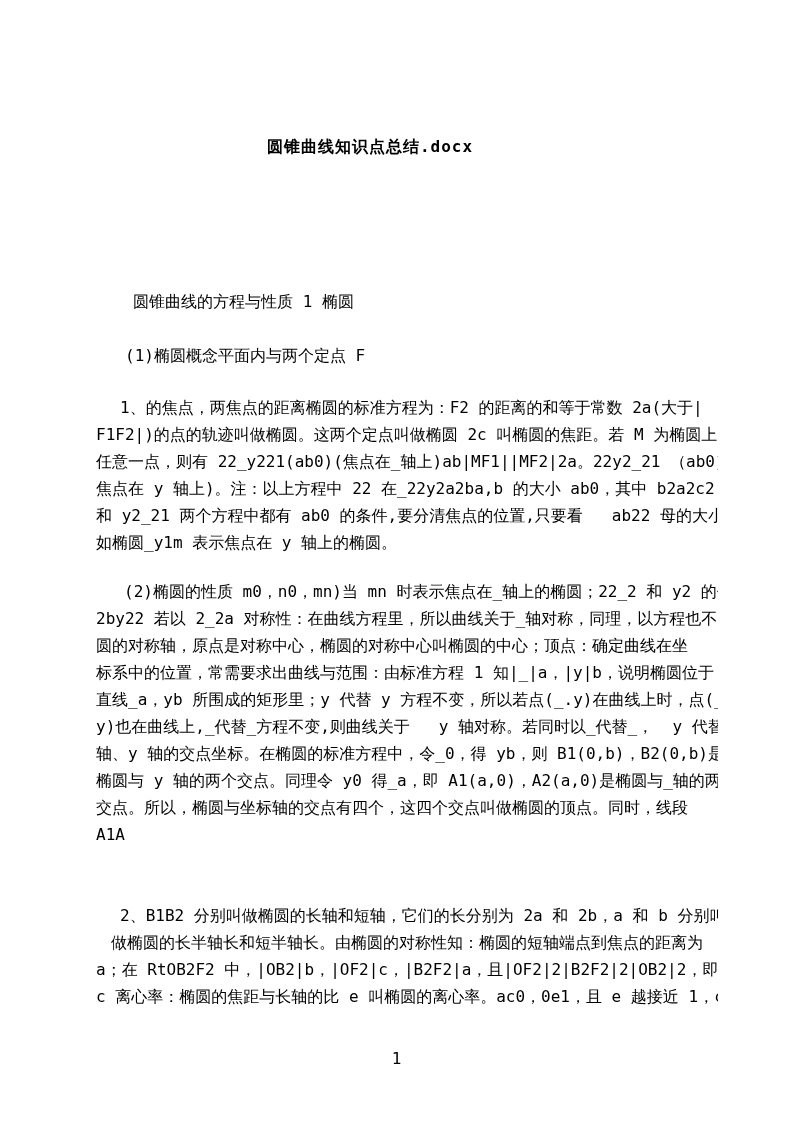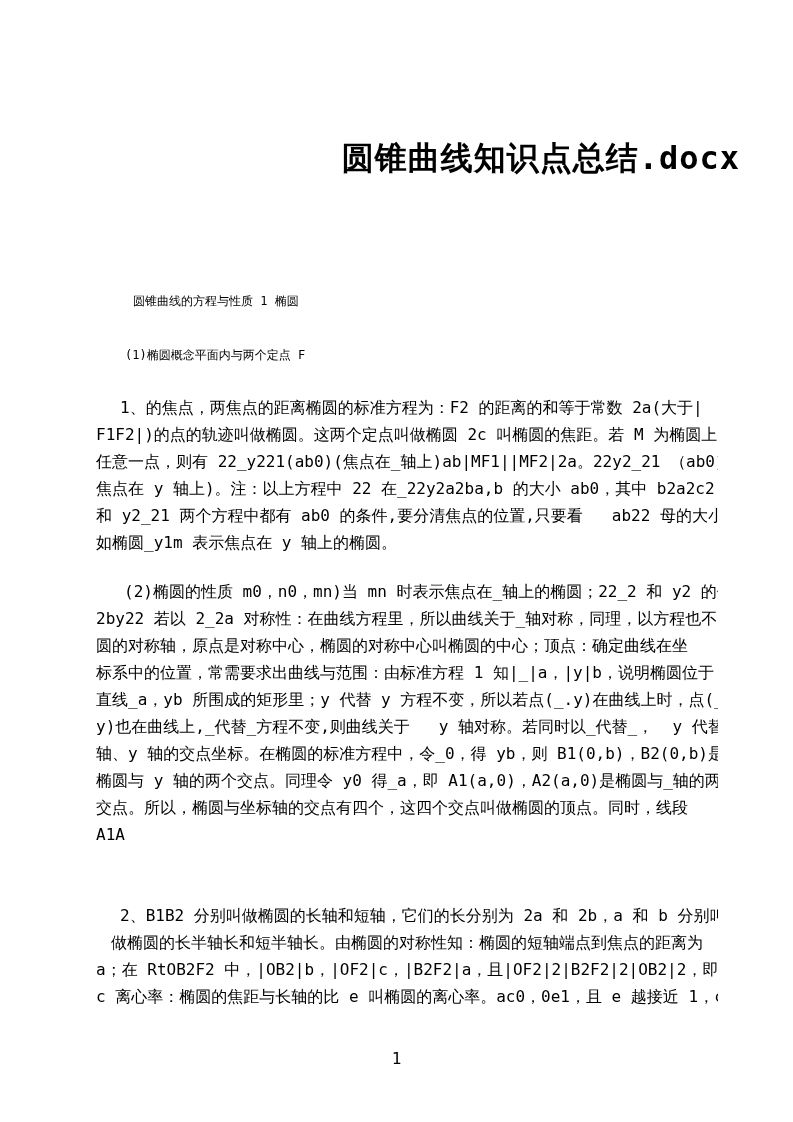--- a/index.html
+++ b/index.html
@@ -15,31 +15,31 @@
     background: #ffffff;
     color: #000000;
     font-family: "DejaVu Sans Mono", "Liberation Sans", sans-serif;
     overflow: hidden;
   }
   .doc-title {
     position: absolute;
     top: 137px;
     left: 0;
     width: 740px;
-    text-align: right;
-    font-size: 32px;
+    text-align: center;
+    font-size: 16px;
     font-weight: 700;
     letter-spacing: 1px;
     white-space: pre;
   }
   .heading {
     position: absolute;
     left: 96px;
     width: 640px;
-    font-size: 12px;
+    font-size: 16px;
     line-height: 27px;
     white-space: pre;
   }
   .heading-1 { top: 288px; padding-left: 37px; }
   .heading-2 { top: 342px; padding-left: 29px; }
   .para {
     position: absolute;
     left: 96px;
     width: 622px;
     font-size: 16px;

